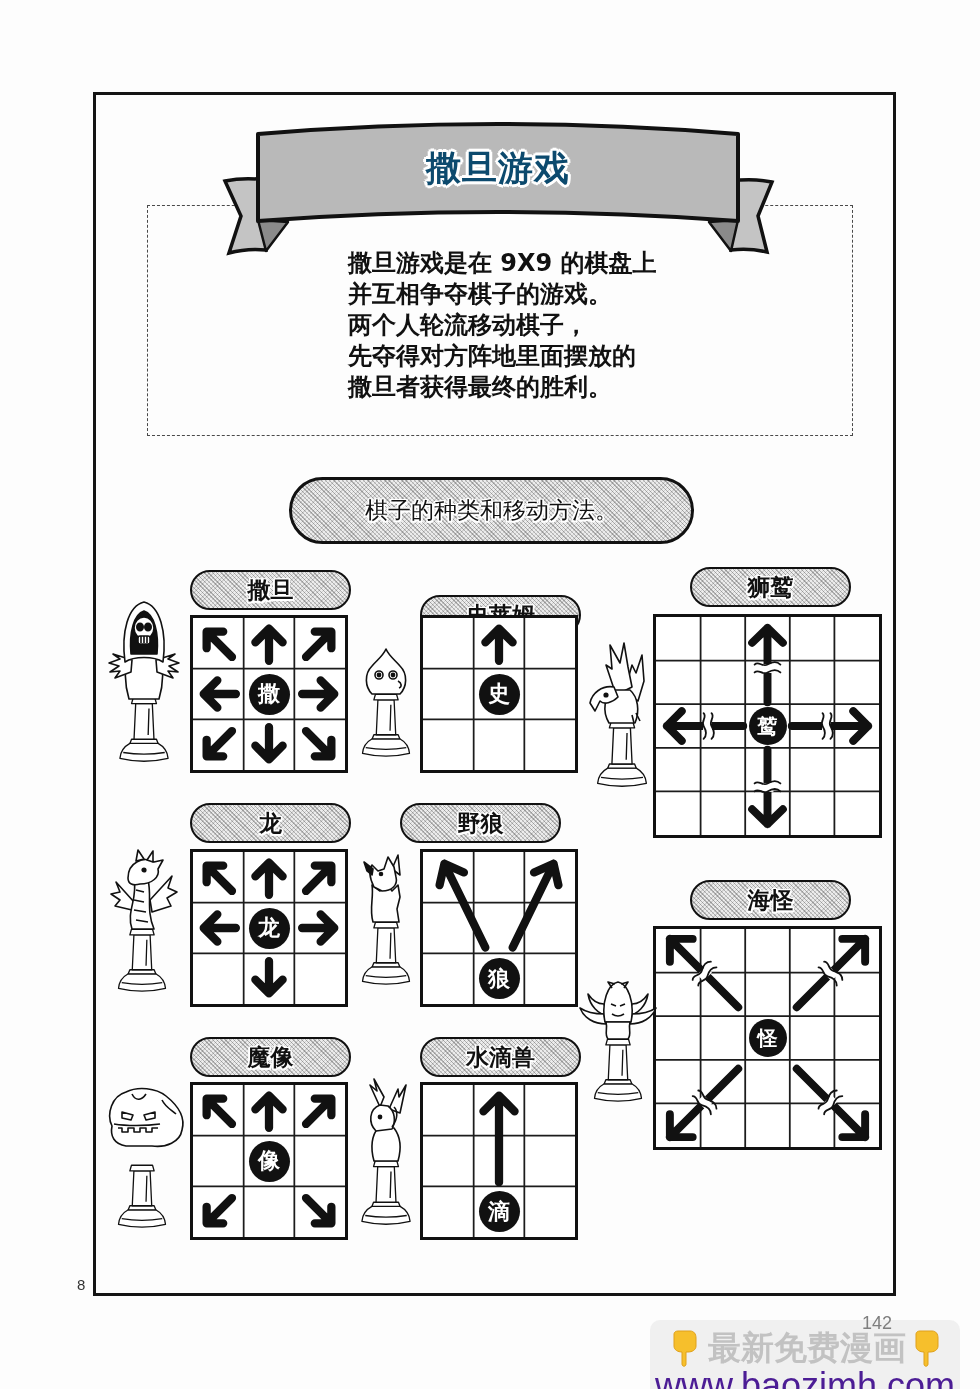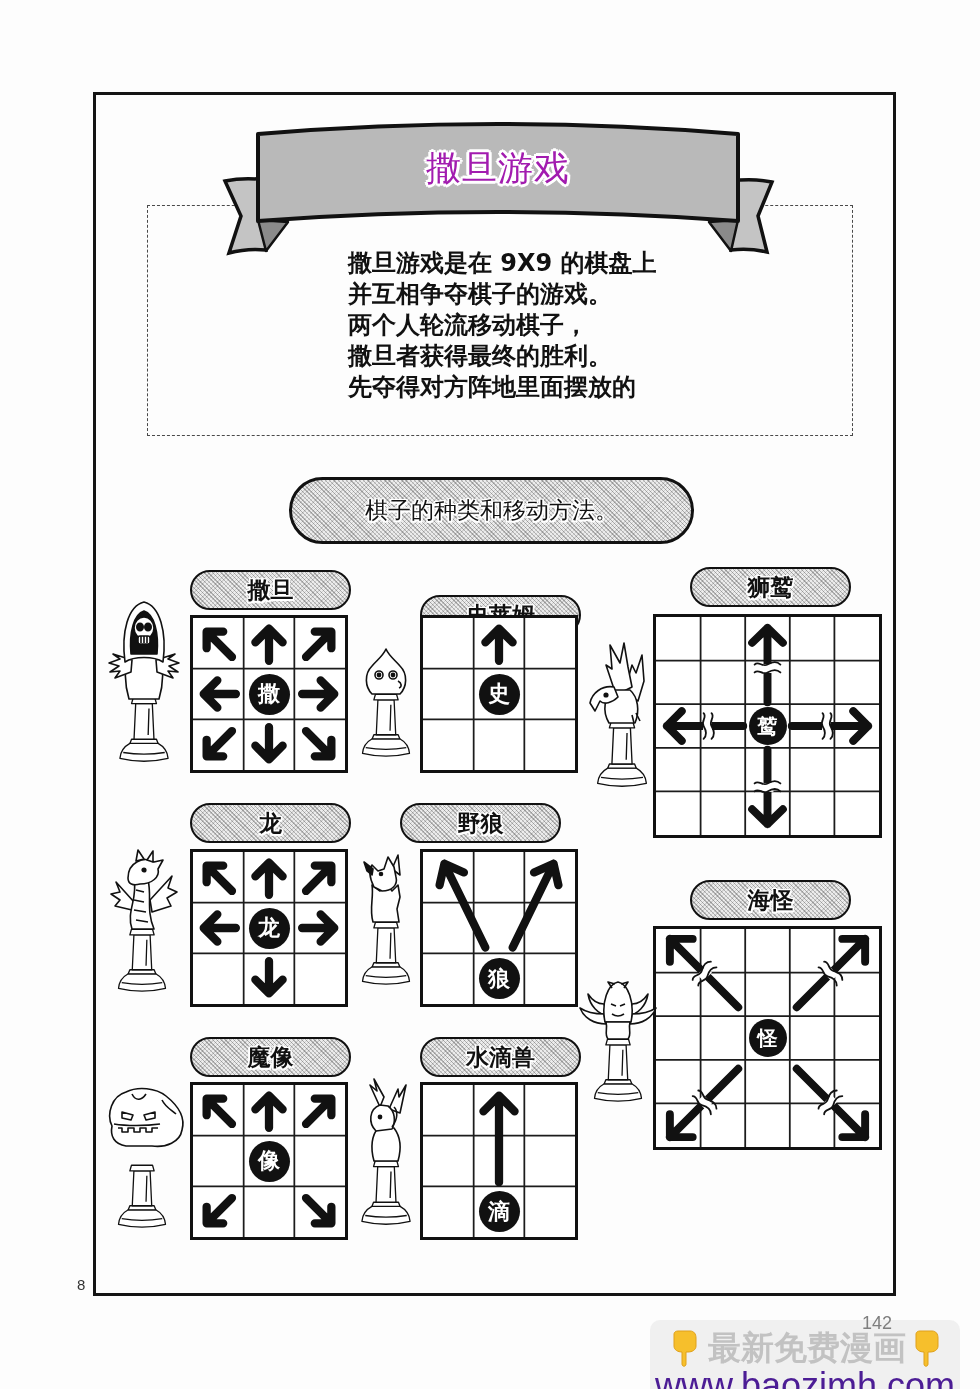--- a/index.html
+++ b/index.html
@@ -7,21 +7,21 @@
 body{position:relative;overflow:hidden;background:#fdfdfd;font-family:"DejaVu Sans",sans-serif;color:#111;}
 .abs{position:absolute;}
 .frame{left:93px;top:92px;width:803px;height:1204px;border:3px solid #141414;}
 .dotted-box{left:147px;top:205px;width:706px;height:231px;border:1.5px dashed #4a4a4a;}
 .ribbon{left:215px;top:112px;width:570px;height:150px;overflow:visible;}
 .rb-main{fill:#b9b9b9;stroke:#111;stroke-width:4;stroke-linejoin:round;}
 .rb-tail{fill:#c4c4c4;stroke:#111;stroke-width:3.5;stroke-linejoin:miter;}
 .rb-fold{fill:#8a8a8a;stroke:#111;stroke-width:2.5;stroke-linejoin:round;}
 .wo{text-shadow:2px 0 #fff,-2px 0 #fff,0 2px #fff,0 -2px #fff,2px 2px #fff,-2px -2px #fff,2px -2px #fff,-2px 2px #fff,3px 0 #fff,-3px 0 #fff,0 3px #fff,0 -3px #fff;}
 .wo-s{text-shadow:1.5px 0 #fff,-1.5px 0 #fff,0 1.5px #fff,0 -1.5px #fff,1.5px 1.5px #fff,-1.5px -1.5px #fff,1.5px -1.5px #fff,-1.5px 1.5px #fff;}
-.banner-title{left:258px;top:146px;width:480px;text-align:center;font-size:35px;line-height:44px;font-weight:400;letter-spacing:1px;color:#a21caf;}
+.banner-title{left:258px;top:146px;width:480px;text-align:center;font-size:35px;line-height:44px;font-weight:700;letter-spacing:1px;color:#0c4a6e;}
 .intro{left:348px;top:248px;font-size:24px;line-height:31px;font-weight:bold;white-space:nowrap;}
 .intro-line{height:31px;display:block;}
 .hatch{background-color:#ececec;background-image:repeating-linear-gradient(45deg,rgba(0,0,0,.26) 0 1px,transparent 1px 3px),repeating-linear-gradient(-45deg,rgba(0,0,0,.12) 0 1px,transparent 1px 3px);}
 .section-pill{left:289px;top:477px;width:405px;height:67px;border:3px solid #111;border-radius:34px;display:flex;align-items:center;justify-content:center;font-size:23px;font-weight:normal;}
 .pill{width:161px;height:40px;border:2.5px solid #111;border-radius:20px;display:flex;align-items:center;justify-content:center;font-size:23px;font-weight:bold;}
 .grid{border:3px solid #111;background:#fff;}
 .g3{width:158px;height:158px;}
 .g5{width:229px;height:224px;}
 .grid svg{position:absolute;left:0;top:0;width:100%;height:100%;}
 .gl line{stroke:#1c1c1c;stroke-width:1.8;}
@@ -56,22 +56,22 @@
   <path class="rb-fold" d="M258,220 L266,251 L288,222 Z"></path>
   <path class="rb-fold" d="M738,220 L731,251 L709,222 Z"></path>
   <path class="rb-main" d="M258,134 Q498,114 738,134 L738,221 Q498,203 258,221 Z"></path>
 </svg>
 <div class="abs banner-title wo">撒旦游戏</div>
 
 <div class="abs intro">
   <span class="intro-line">撒旦游戏是在 9X9 的棋盘上</span>
   <span class="intro-line">并互相争夺棋子的游戏。</span>
   <span class="intro-line">两个人轮流移动棋子，</span>
+  <span class="intro-line">先夺得对方阵地里面摆放的</span>
   <span class="intro-line">撒旦者获得最终的胜利。</span>
-  <span class="intro-line">先夺得对方阵地里面摆放的</span>
 </div>
 
 <div class="abs section-pill hatch">
   <span class="wo-s">棋子的种类和移动方法。</span>
 </div>
 
 <div class="abs pill hatch" style="left:190px;top:570px">
     <span class="wo-s">撒旦</span>
   </div>
 <div class="abs pill hatch" style="left:420px;top:595px">

